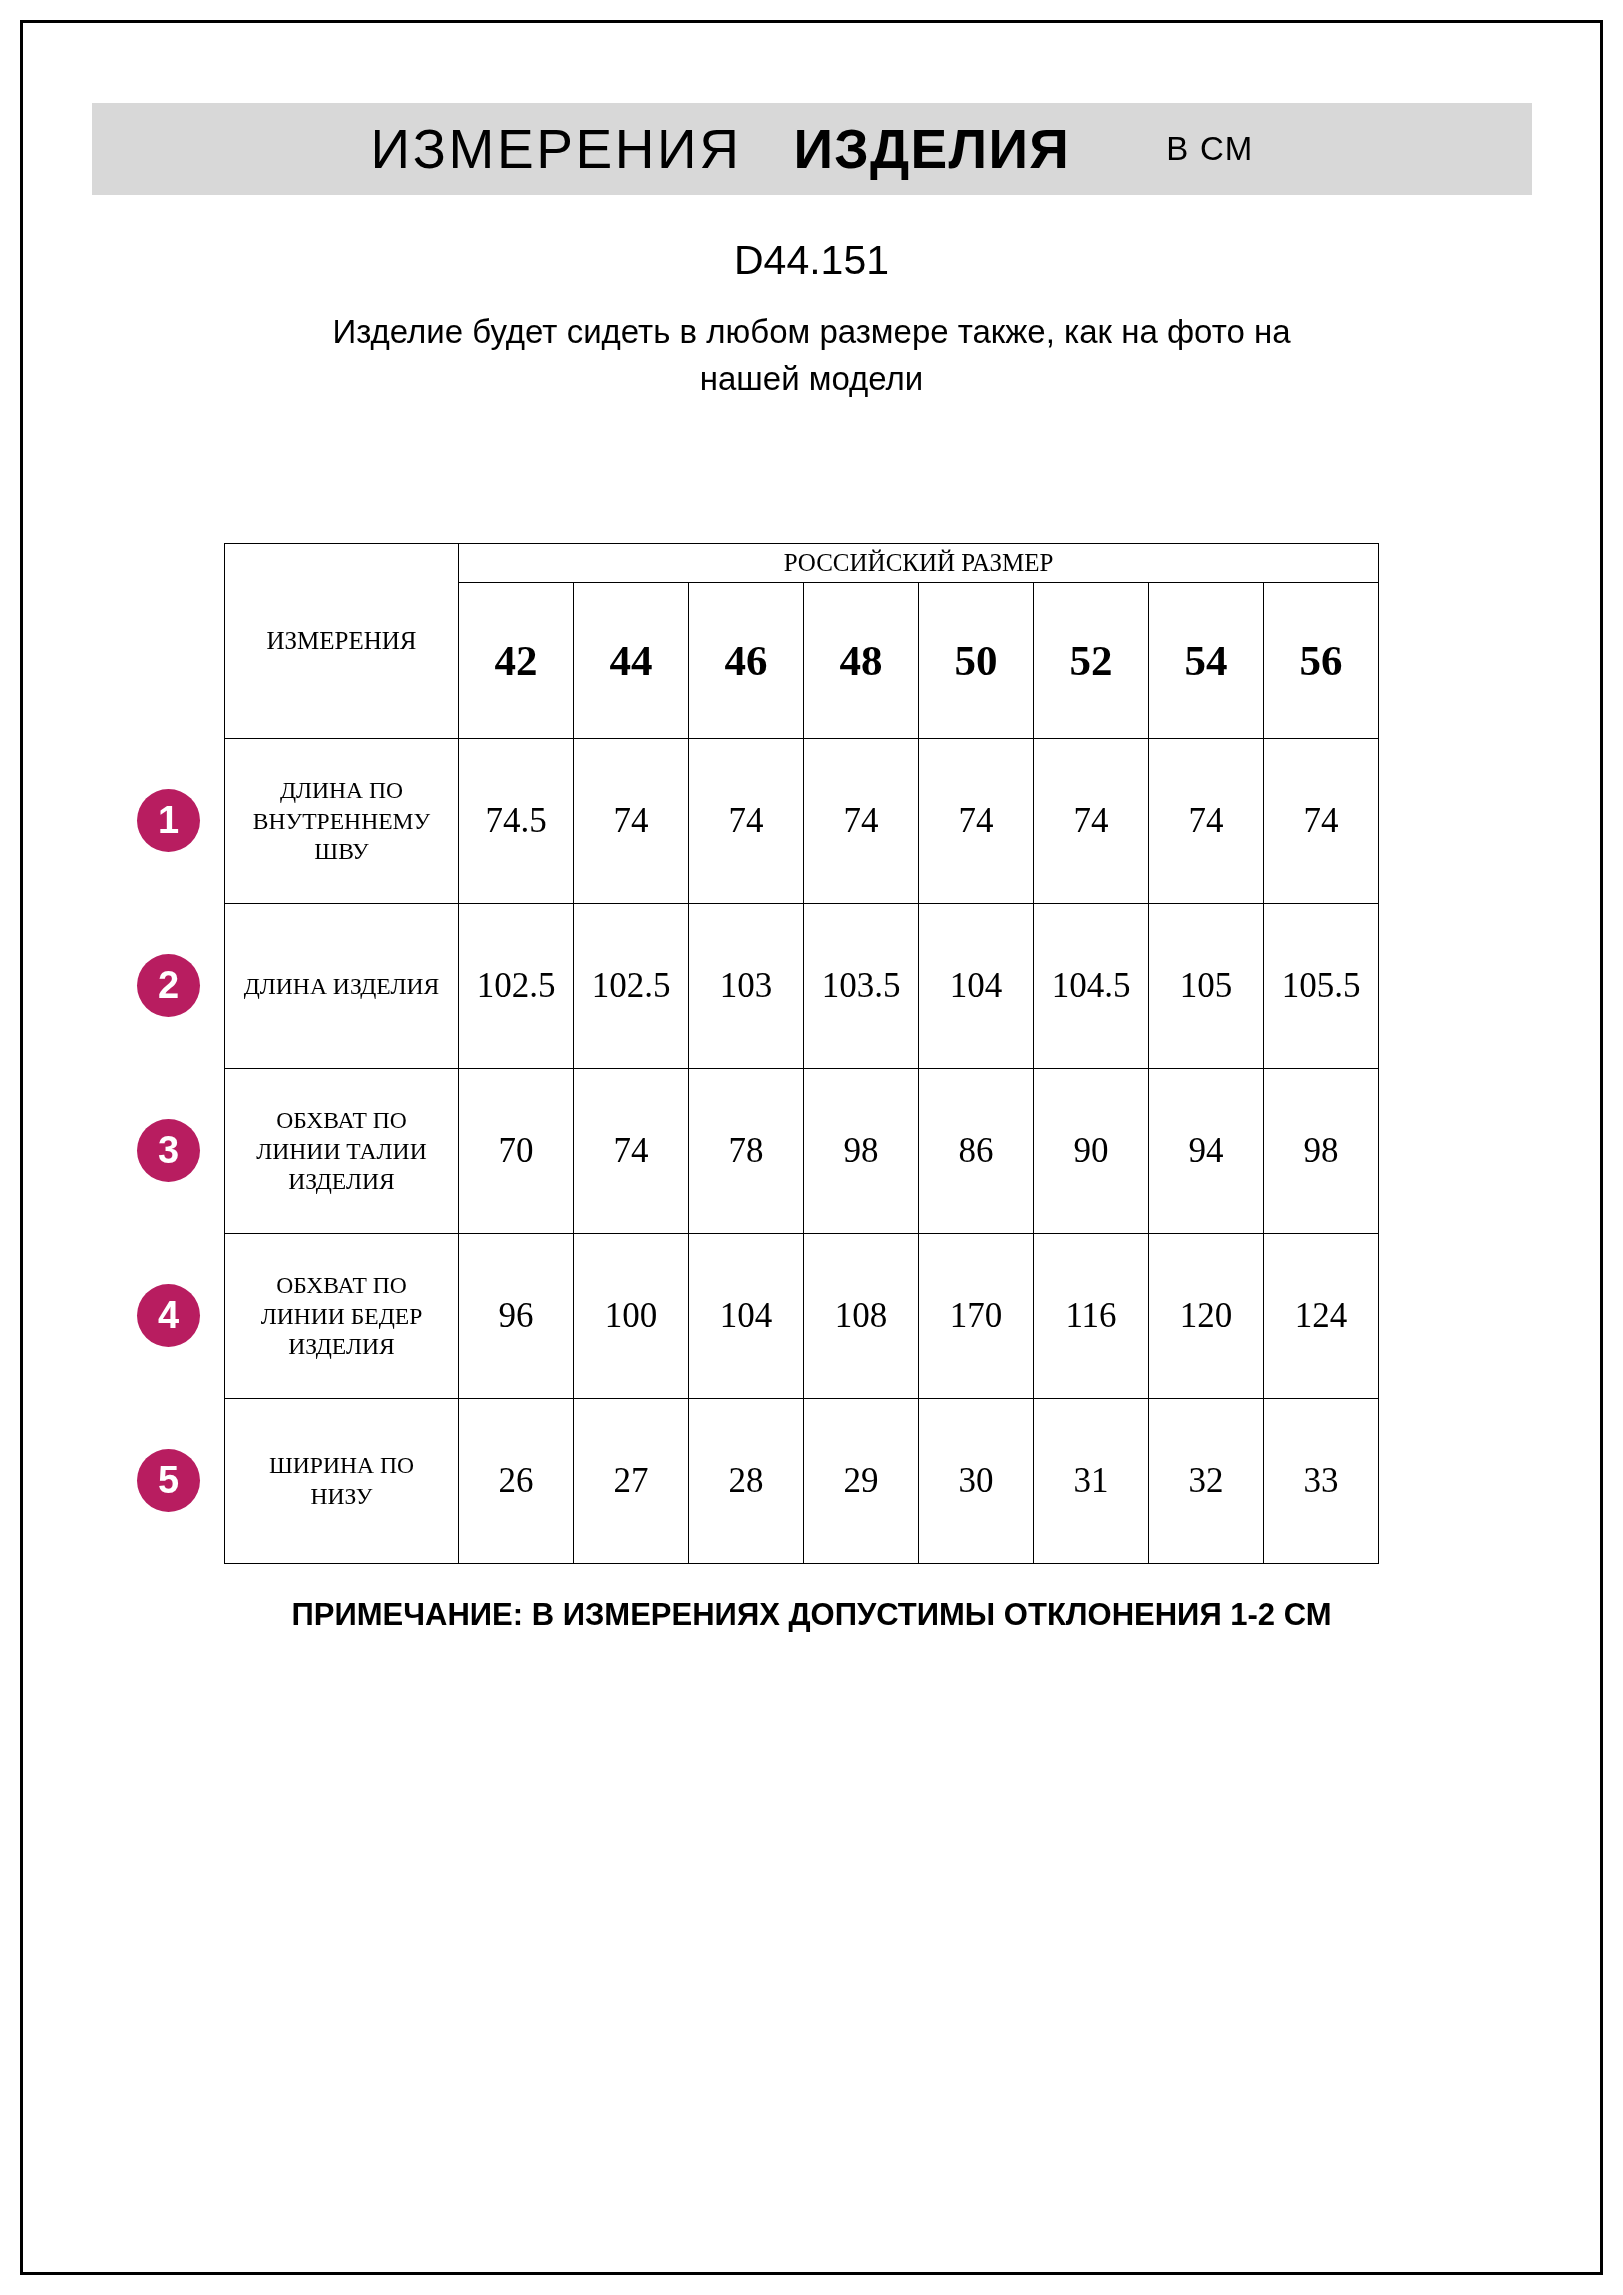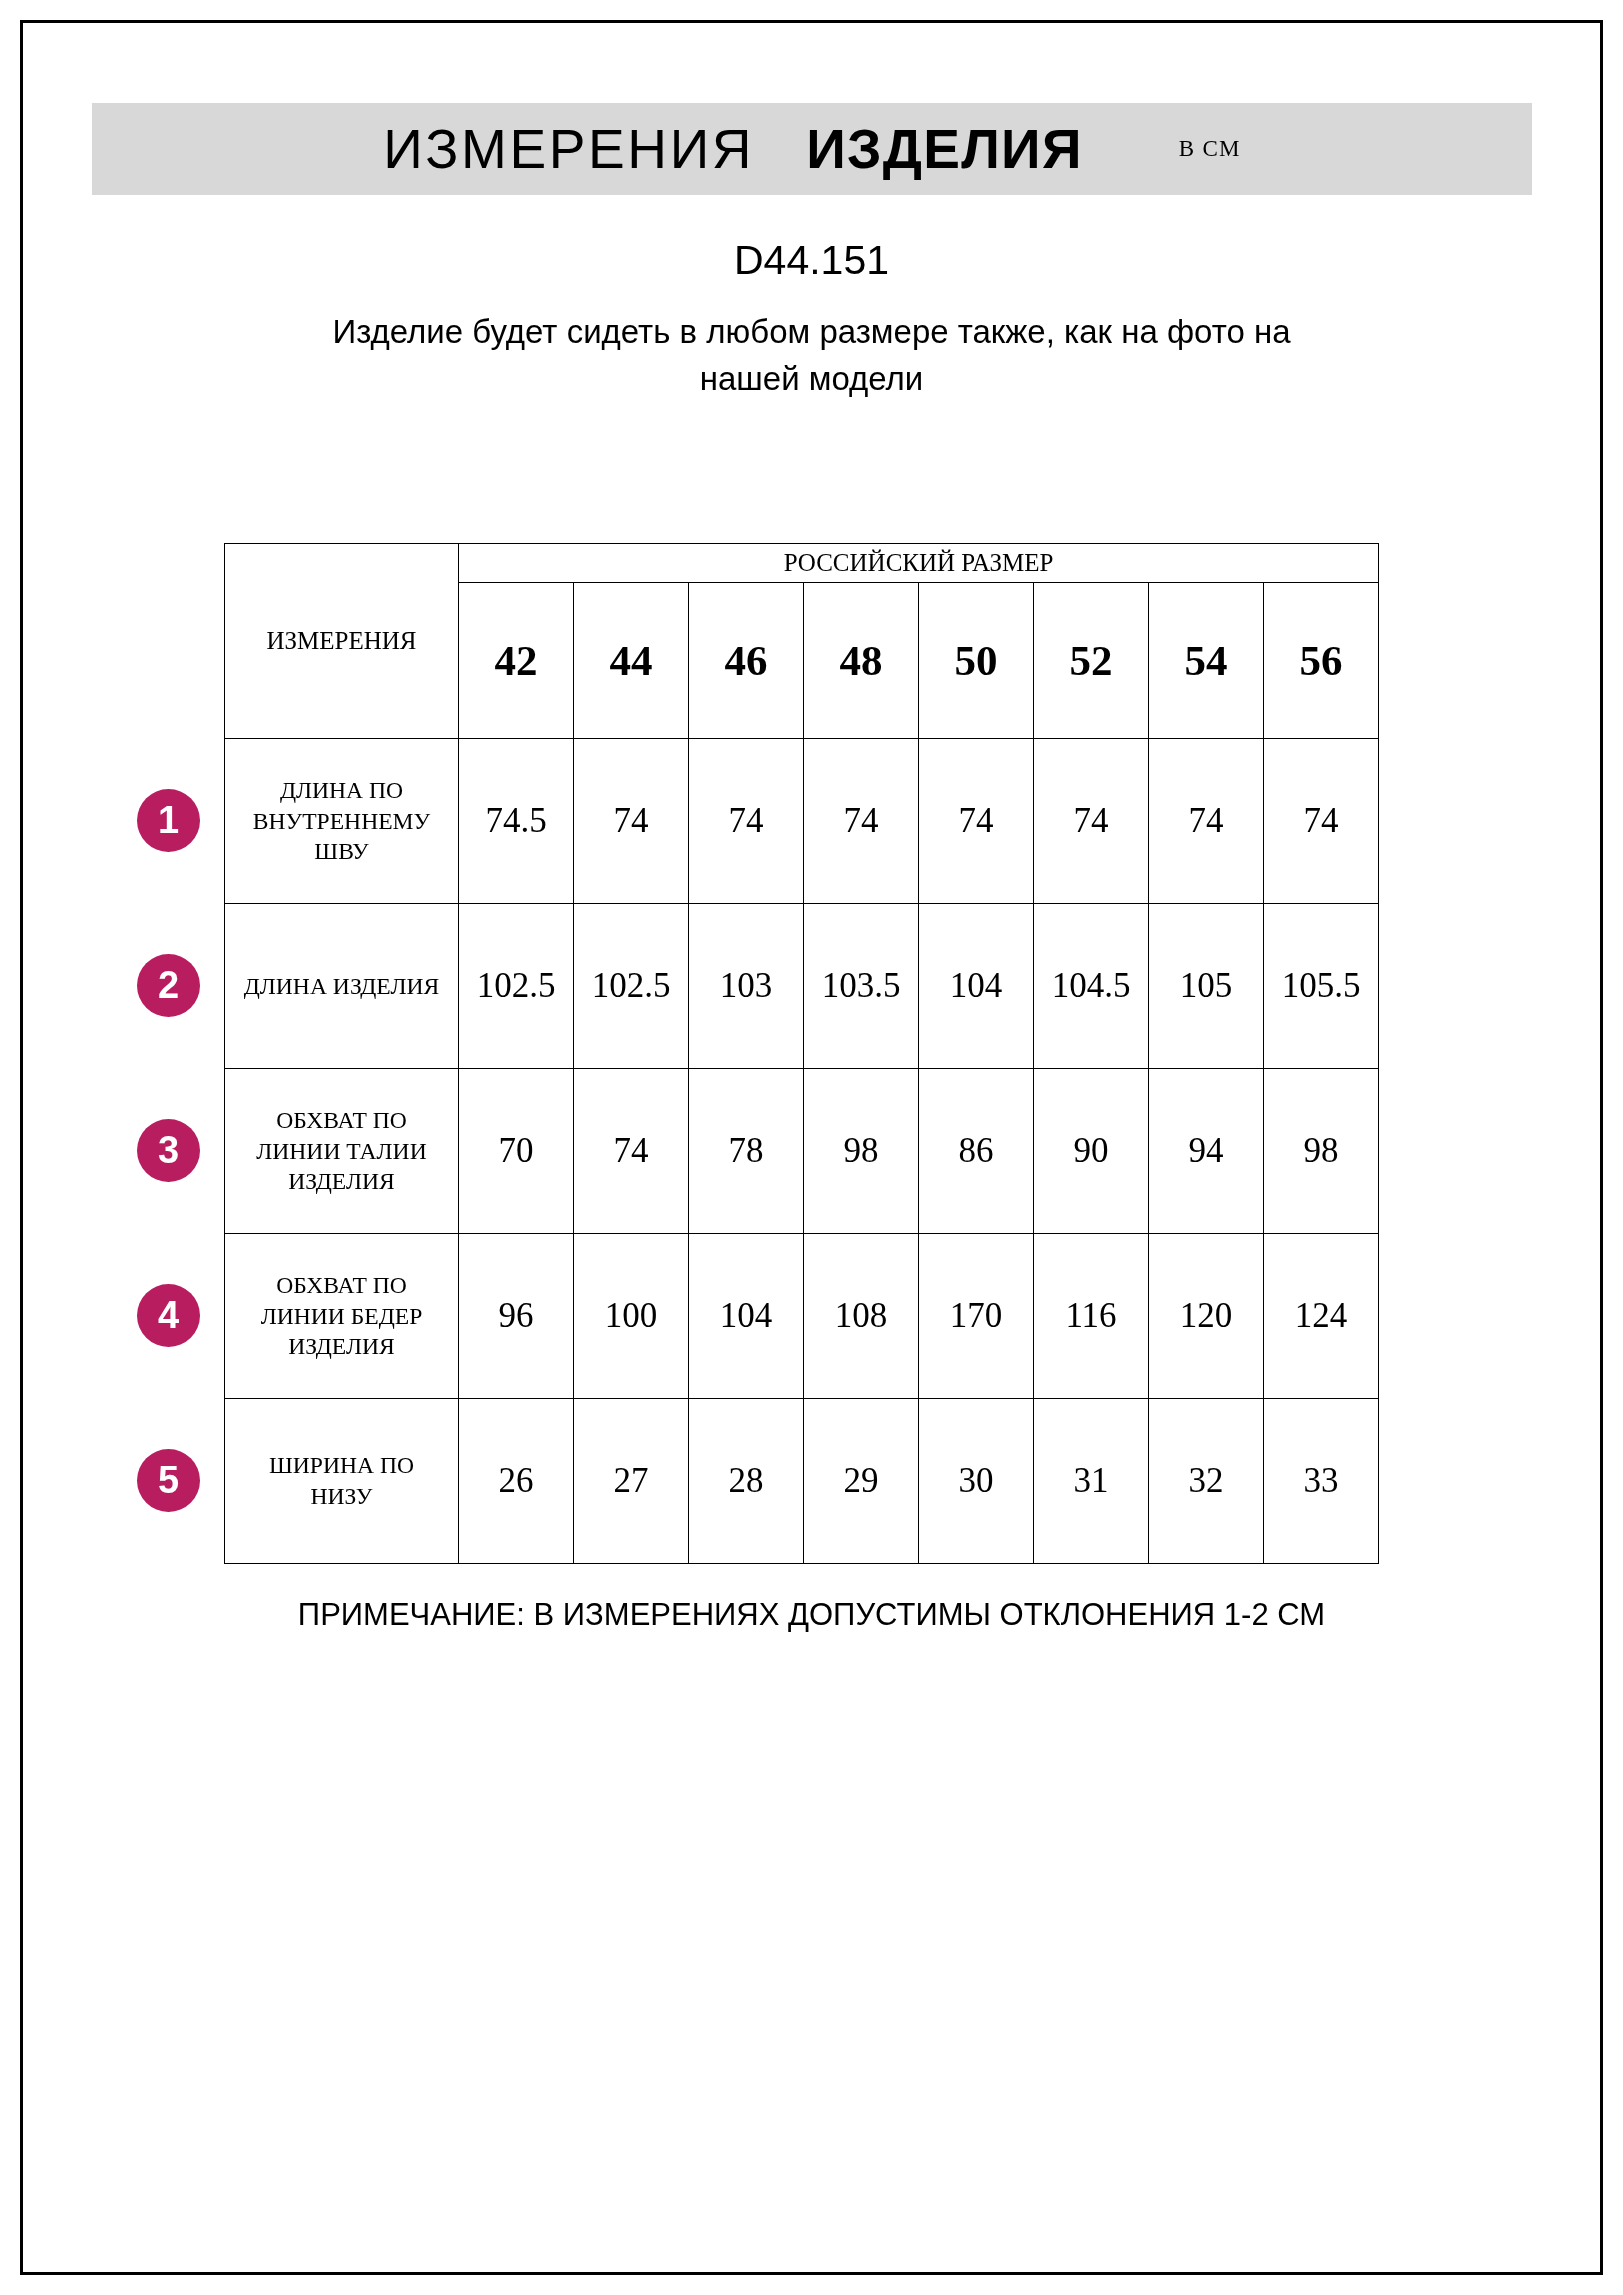--- a/index.html
+++ b/index.html
@@ -16,21 +16,21 @@
     border: 3.3px solid #000;
   }
 
   .title-bar {
     position: absolute; left: 92px; top: 103px; width: 1440px; height: 92px;
     background: #d8d8d8;
     display: flex; align-items: center; justify-content: center;
   }
   .title-word1 { font-size: 55px; font-weight: 400; letter-spacing: 2.6px; }
   .title-word2 { font-size: 55px; font-weight: 700; letter-spacing: 1.3px; margin-left: 52px; }
-  .title-units { font-size: 23px; font-weight: 400; margin-left: 96px; letter-spacing: 1.3px; font-family: Liberation Serif, serif; }
+  .title-units { font-size: 33px; font-weight: 400; margin-left: 96px; letter-spacing: 1.3px; }
 
   .model-code {
     position: absolute; top: 237px; left: 0; width: 100%;
     text-align: center; font-size: 41px; font-weight: 400;
   }
 
   .fit-note {
     position: absolute; top: 309px; left: 0; width: 100%;
     text-align: center; font-size: 33px; line-height: 1.42;
   }
@@ -65,21 +65,21 @@
     display: flex; align-items: center; justify-content: center;
   }
   .badge-1 { top: 789px; }
   .badge-2 { top: 954px; }
   .badge-3 { top: 1119px; }
   .badge-4 { top: 1284px; }
   .badge-5 { top: 1449px; }
 
   .footer-note {
     position: absolute; top: 1597px; left: 0; width: 100%;
-    text-align: center; font-size: 31px; font-weight: 400;
+    text-align: center; font-size: 31px; font-weight: 700;
   }
 </style>
 </head>
 <body>
 
 <div class="page">
 
   <div class="frame"></div>
 
   <div class="title-bar">

